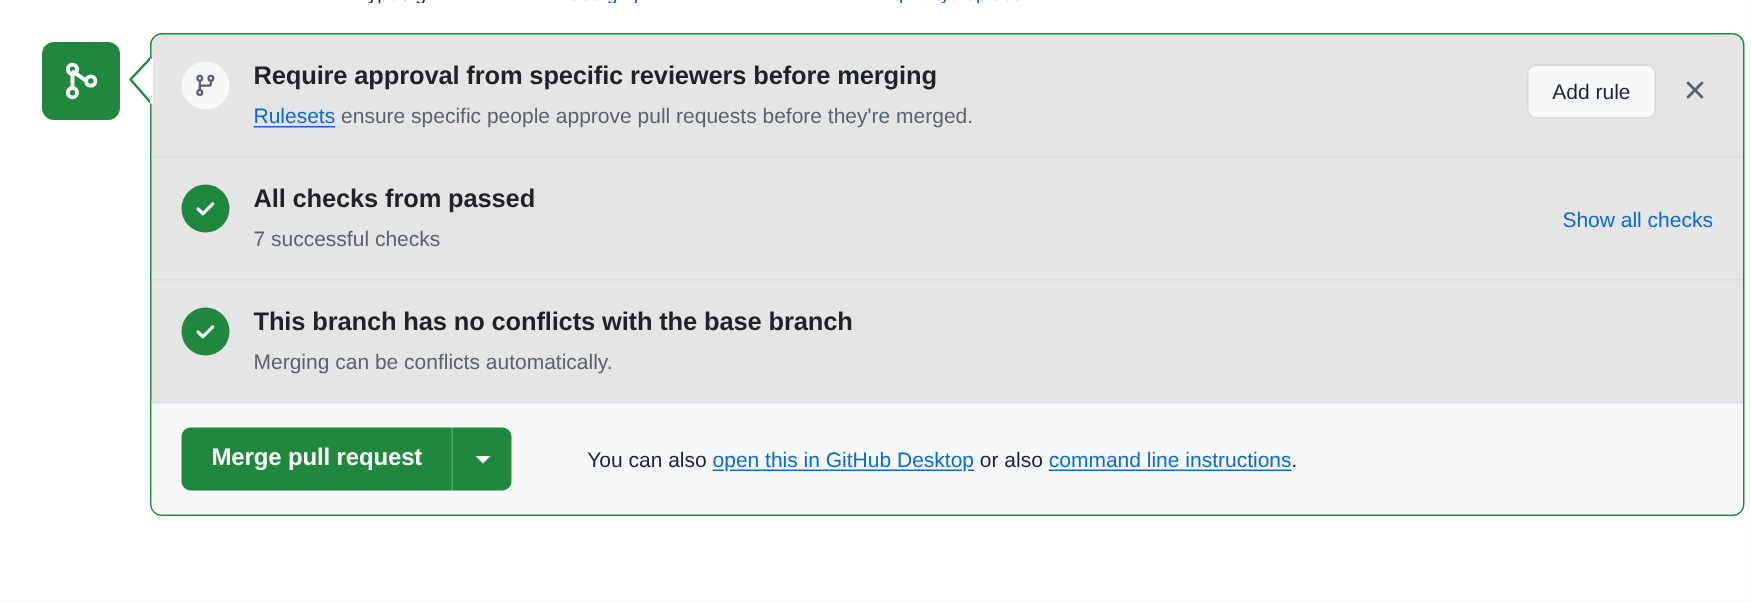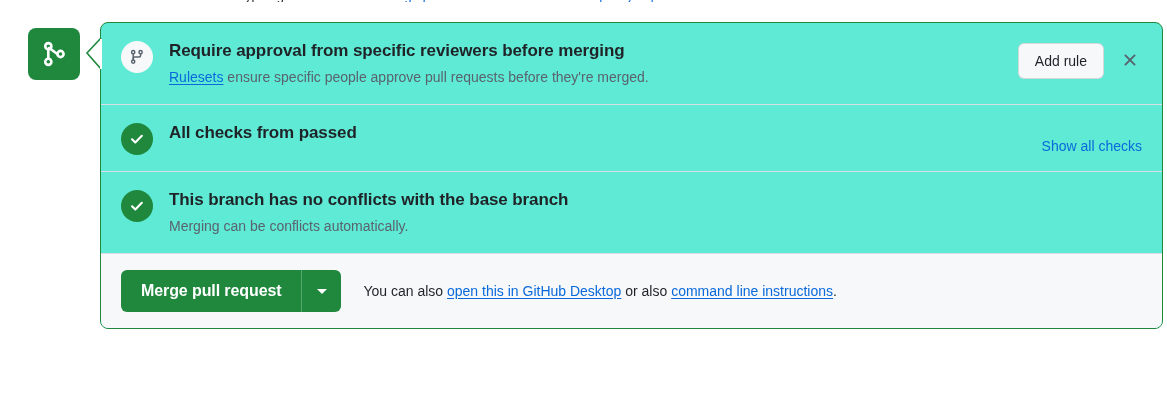--- a/index.html
+++ b/index.html
@@ -58,21 +58,21 @@
   }
   .badge svg { display: block; }
 
   .card {
     position: absolute;
     left: 100px;
     top: 22px;
     width: 1063px;
     border: 1px solid #1f883d;
     border-radius: 8px;
-    background: #5eead4;
+    background: #e5e5e5;
     box-sizing: border-box;
     overflow: hidden;
   }
 
   
   .notch {
     position: absolute;
     left: 78px;
     top: 38px;
     width: 24px;
@@ -167,20 +167,21 @@
 
   
   .footer {
     border-top: 1px solid #d8dee4;
     background: #f6f8fa;
     padding: 16px 20px;
     display: flex;
     align-items: center;
     box-sizing: border-box;
     min-height: 72px;
+    gap: 28px;
   }
 
   .merge-btn-group {
     display: flex;
     align-items: stretch;
     background: #1f883d;
     border-radius: 6px;
     overflow: hidden;
     cursor: pointer;
   }
@@ -280,20 +281,21 @@
     </div>
 
     <div class="row">
       <div class="row-icon green">
         <svg width="18" height="18" viewBox="0 0 16 16" fill="none" stroke="#ffffff" stroke-width="1.9" stroke-linecap="round" stroke-linejoin="round">
           <path d="M3.6 8.3 L6.5 11.1 L12.3 5.2"></path>
         </svg>
       </div>
       <div class="row-body">
         <div class="row-title">All checks from passed</div>
+        <div class="row-sub">7 successful checks</div>
       </div>
       <div class="show-checks">Show all checks</div>
     </div>
 
     <div class="row">
       <div class="row-icon green">
         <svg width="18" height="18" viewBox="0 0 16 16" fill="none" stroke="#ffffff" stroke-width="1.9" stroke-linecap="round" stroke-linejoin="round">
           <path d="M3.6 8.3 L6.5 11.1 L12.3 5.2"></path>
         </svg>
       </div>

